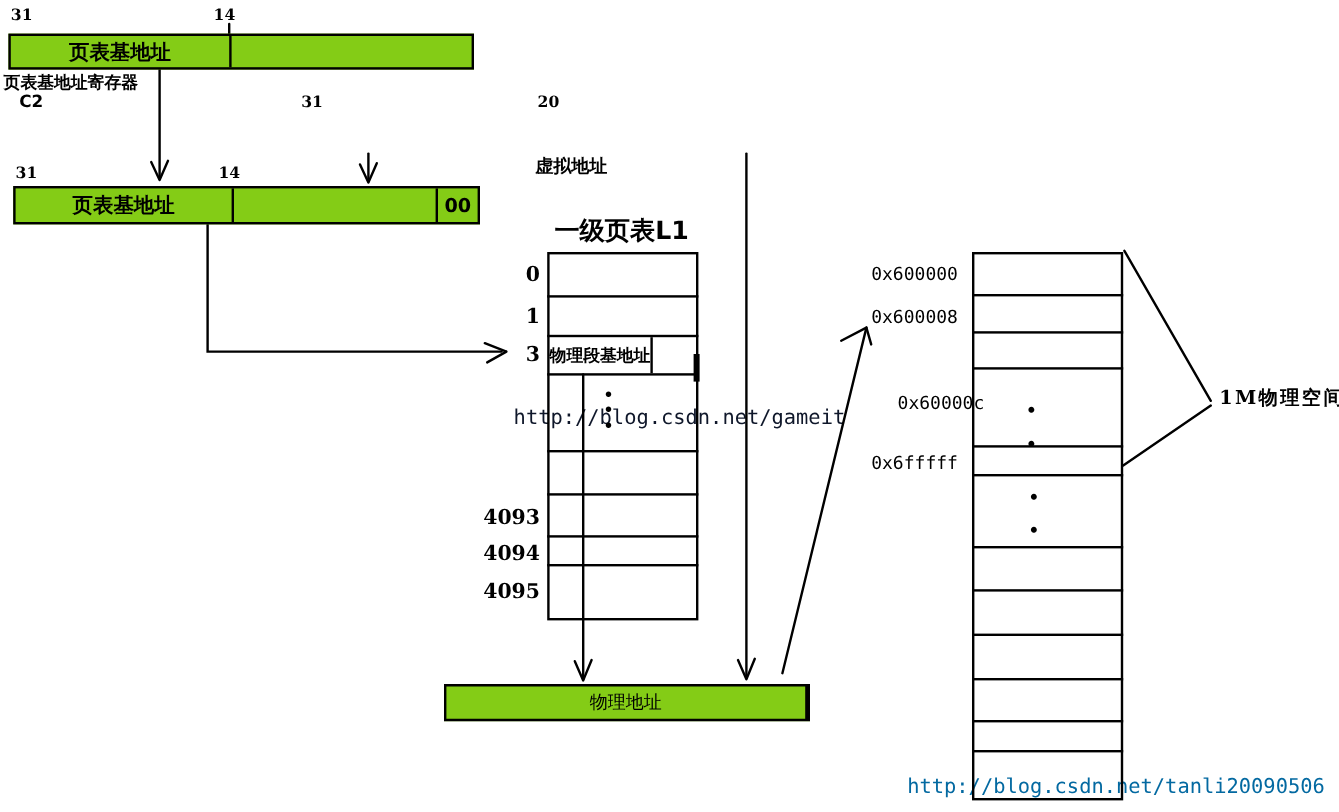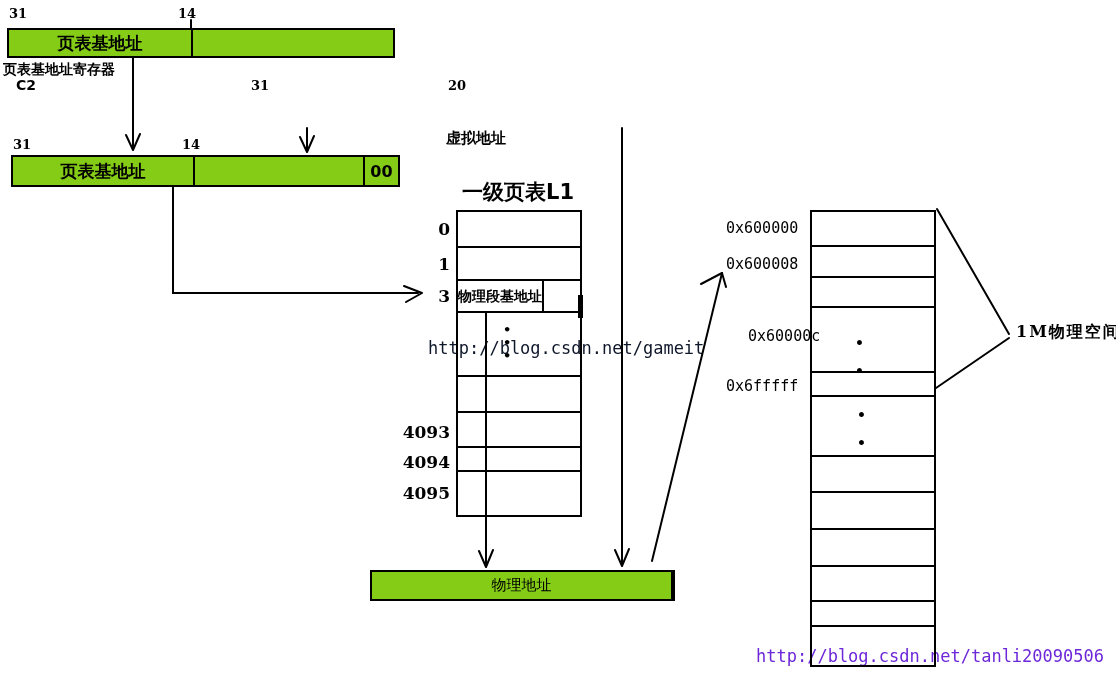--- a/index.html
+++ b/index.html
@@ -24,21 +24,21 @@
       font-size:17px;white-space:nowrap;z-index:0;}
   svg.lines{position:absolute;left:0;top:0;z-index:1;pointer-events:none;}
   .layer{z-index:2;}
 </style>
 </head>
 <body>
 
 <div id="stage">
 
   <div class="wm" style="left:428px;top:338px;color:#0f172a;">http://blog.csdn.net/gameit</div>
-  <div class="wm" style="left:756px;top:646px;color:#6d28d9;">http://blog.csdn.net/tanli20090506</div>
+  <div class="wm" style="left:756px;top:646px;color:#0369a1;">http://blog.csdn.net/tanli20090506</div>
 
   <svg class="lines" width="1116" height="677" viewBox="0 0 1116 677">
     <g stroke="#000" stroke-width="2" fill="none" stroke-linecap="round">
 
       <path d="M191,20 V28"></path>
 
       <path d="M133,58 V149"></path>
       <path d="M126,135 L133,150 M133,150 L140,134"></path>
 
       <path d="M307,128 V151"></path>

